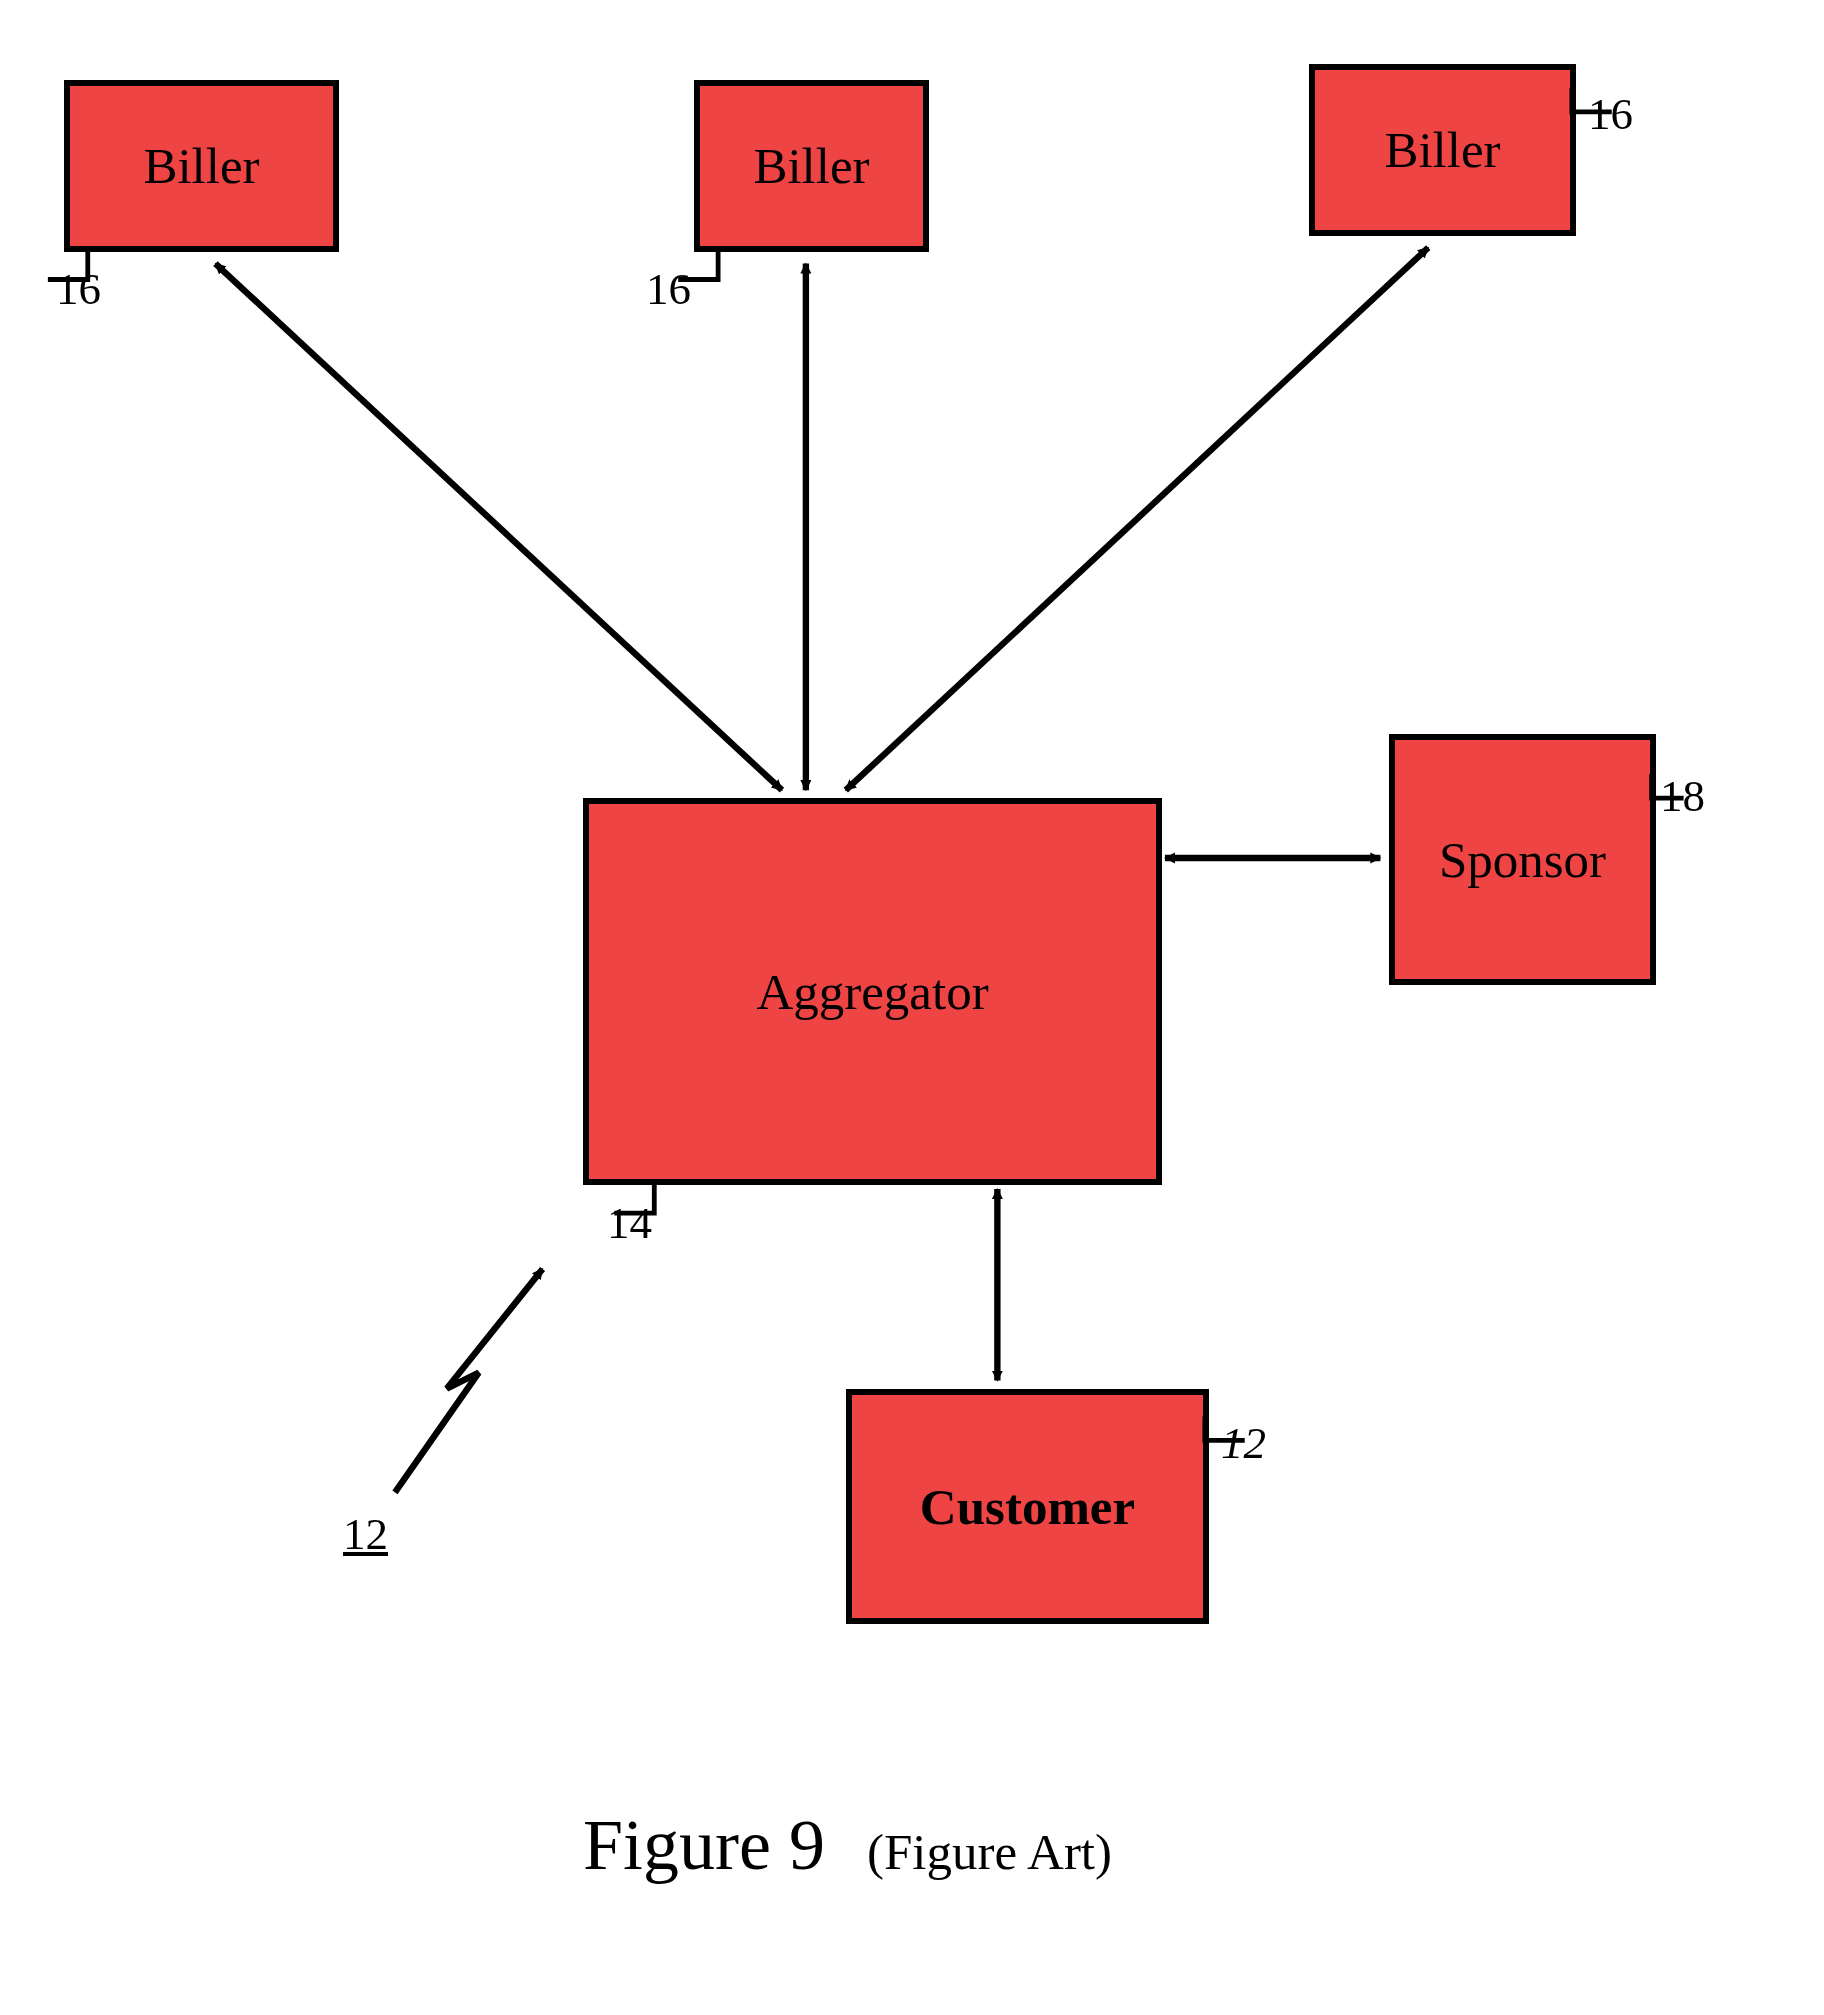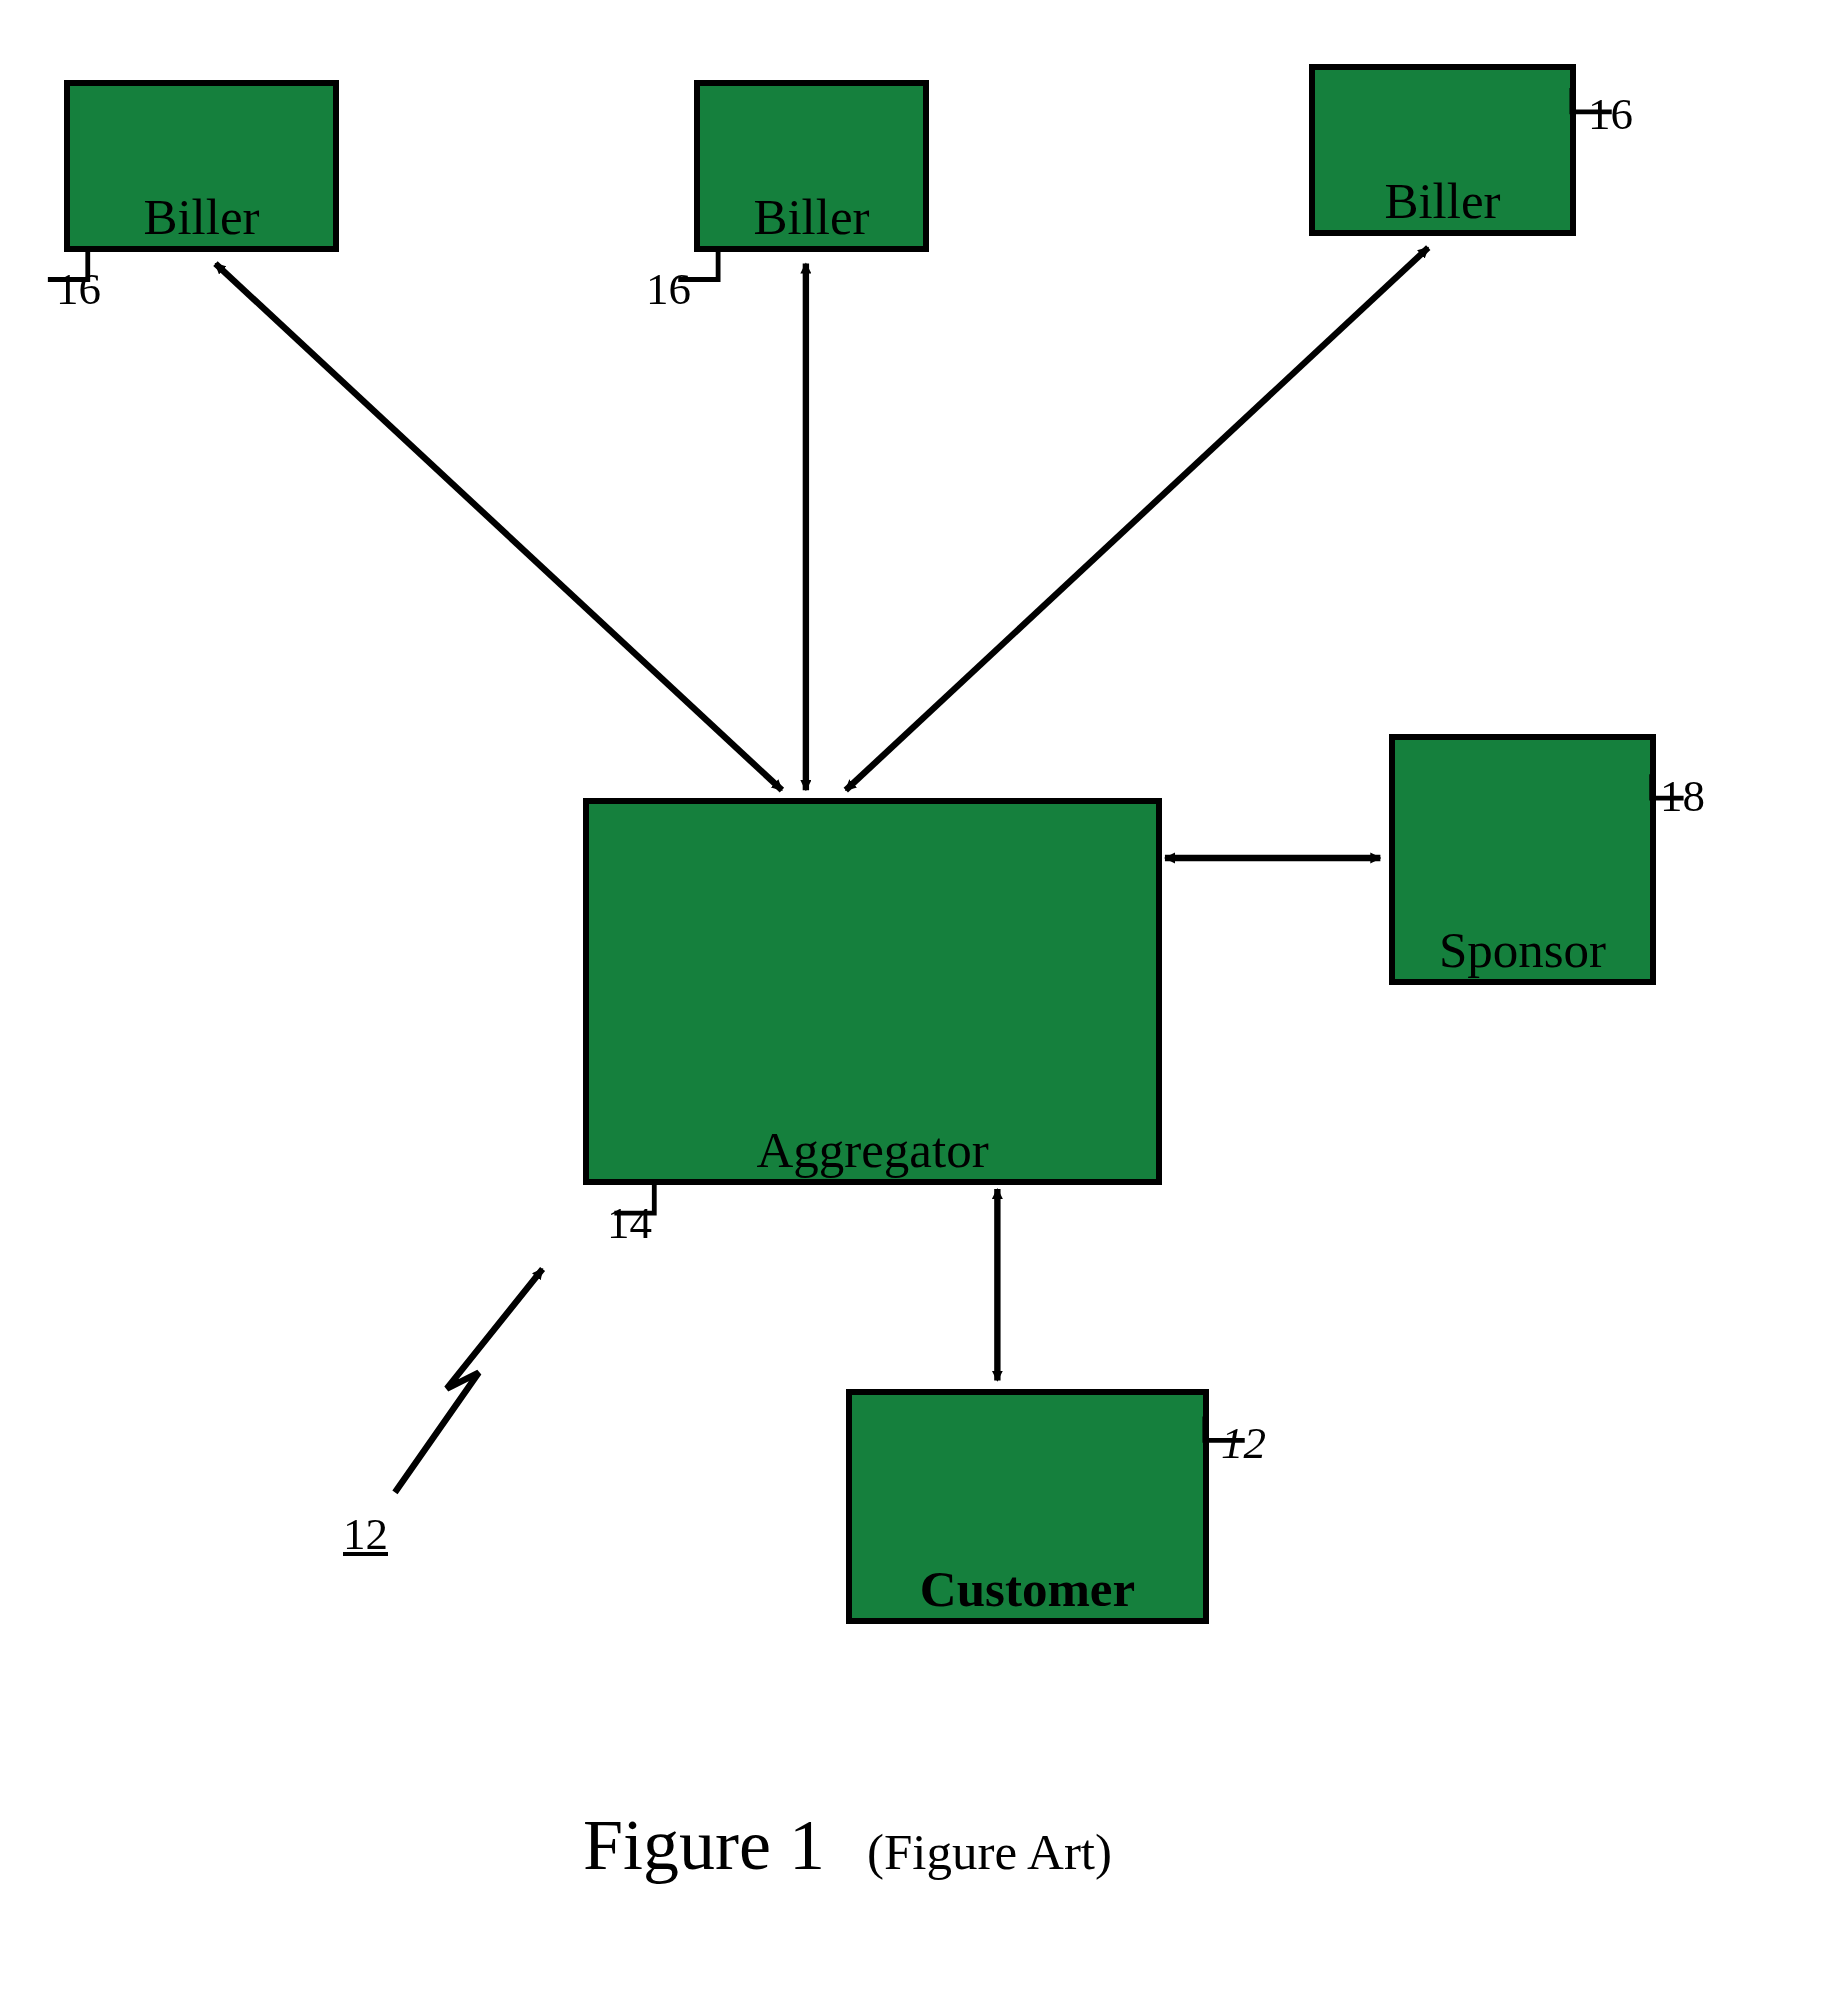--- a/index.html
+++ b/index.html
@@ -12,23 +12,23 @@
     color: #000000;
   }
   .stage {
     position: relative;
     width: 1824px;
     height: 2016px;
   }
   .box {
     position: absolute;
     border: 6.4px solid #000;
-    background: #15803d;
+    background: #ef4444;
     display: flex;
-    align-items: flex-end;
+    align-items: center;
     justify-content: center;
     font-size: 51px;
     font-weight: 400;
   }
   
   .box.biller-left   { left: 64px;   top: 80px;  width: 263px; height: 160px; }
   .box.biller-mid    { left: 694px;  top: 80px;  width: 223px; height: 160px; }
   .box.biller-right  { left: 1309px; top: 64px;   width: 255px; height: 160px; }
   .box.aggregator    { left: 583px;  top: 798px; width: 567px; height: 375px; }
   .box.sponsor       { left: 1389px; top: 734px;  width: 255px; height: 239px; }
@@ -96,21 +96,21 @@
 
   <div class="ref r-biller-left">16</div>
   <div class="ref r-biller-mid">16</div>
   <div class="ref r-biller-right">16</div>
   <div class="ref r-aggregator">14</div>
   <div class="ref r-sponsor">18</div>
   <div class="ref r-customer">12</div>
   <div class="ref r-system">12</div>
 
   <div class="caption">
-    <span class="fig">Figure 1</span>
+    <span class="fig">Figure 9</span>
     <span class="sub">(Figure Art)</span>
   </div>
 
   <svg class="overlay" viewBox="0 0 2286 2526">
     <defs>
       <marker id="arrowEnd" viewBox="0 0 20 20" refX="18" refY="10" markerWidth="14" markerHeight="14" orient="auto-start-reverse" markerUnits="userSpaceOnUse">
         <path d="M 0 0 L 20 10 L 0 20 z" fill="#000"></path>
       </marker>
       <marker id="arrowStart" viewBox="0 0 20 20" refX="2" refY="10" markerWidth="14" markerHeight="14" orient="auto" markerUnits="userSpaceOnUse">
         <path d="M 20 0 L 0 10 L 20 20 z" fill="#000"></path>

